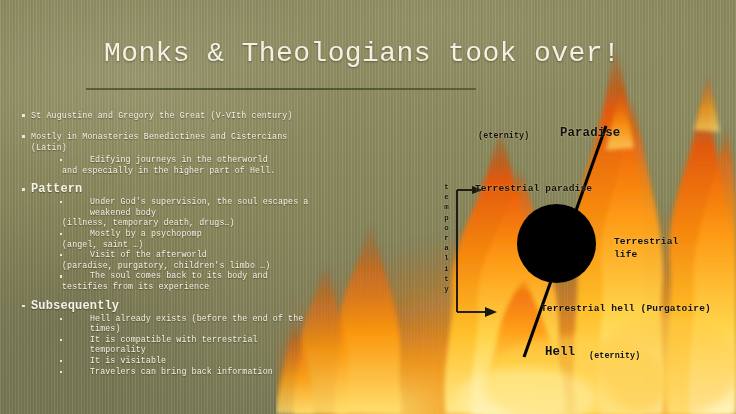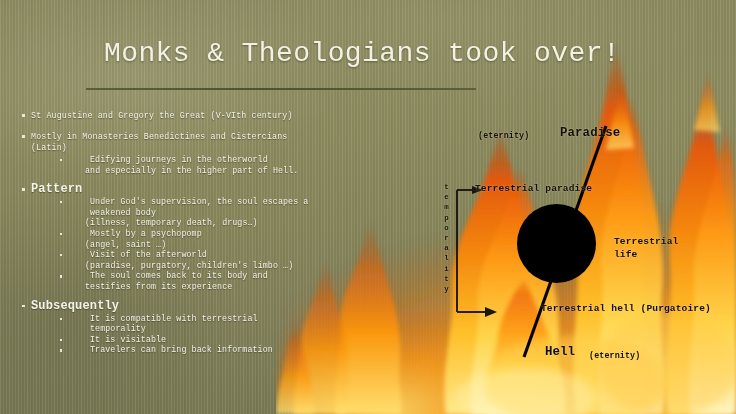--- a/index.html
+++ b/index.html
@@ -58,21 +58,21 @@
     width:2.5px;height:2.5px;background:#e9e8d8;
   }
   .lvl2{
     position:relative;padding-left:72px;font-size:8.3px;line-height:10.6px;
     text-shadow:0 1px 1px rgba(40,40,20,.5);letter-spacing:.1px;
   }
   .lvl2:before{
     content:"";position:absolute;left:42px;top:4px;
     width:2.2px;height:2.2px;background:#e9e8d8;
   }
-  .lvl2.cont{padding-left:67px;}
+  .lvl2.cont{padding-left:44px;}
   .lvl2.cont:before{display:none;}
   .gap{height:8px;}
 
   
   #flames{position:absolute;left:276px;top:0;width:460px;height:414px;overflow:hidden;}
 
   
   #diagram{position:absolute;left:0;top:0;width:736px;height:414px;pointer-events:none;}
   .dlabel{
     position:absolute;color:#12100c;font-weight:700;
@@ -196,20 +196,21 @@
       <div class="lvl2">Under God's supervision, the soul escapes a weakened body</div>
       <div class="lvl2 cont">(illness, temporary death, drugs…)</div>
       <div class="lvl2">Mostly by a psychopomp</div>
       <div class="lvl2 cont">(angel, saint …)</div>
       <div class="lvl2">Visit of the afterworld</div>
       <div class="lvl2 cont">(paradise, purgatory, children's limbo …)</div>
       <div class="lvl2">The soul comes back to its body and</div>
       <div class="lvl2 cont">testifies from its experience</div>
       <div class="gap"></div>
       <div class="lvl1 bold">Subsequently</div>
+      <div class="lvl2">Hell already exists (before the end of the times)</div>
       <div class="lvl2">It is compatible with terrestrial temporality</div>
       <div class="lvl2">It is visitable</div>
       <div class="lvl2">Travelers can bring back information</div>
     </div>
 
   <div id="diagram">
 
     <svg width="736" height="414" viewBox="0 0 736 414" style="position:absolute;left:0;top:0;">
 
       <line x1="606" y1="126" x2="524" y2="357" stroke="#000" stroke-width="3.1"></line>

